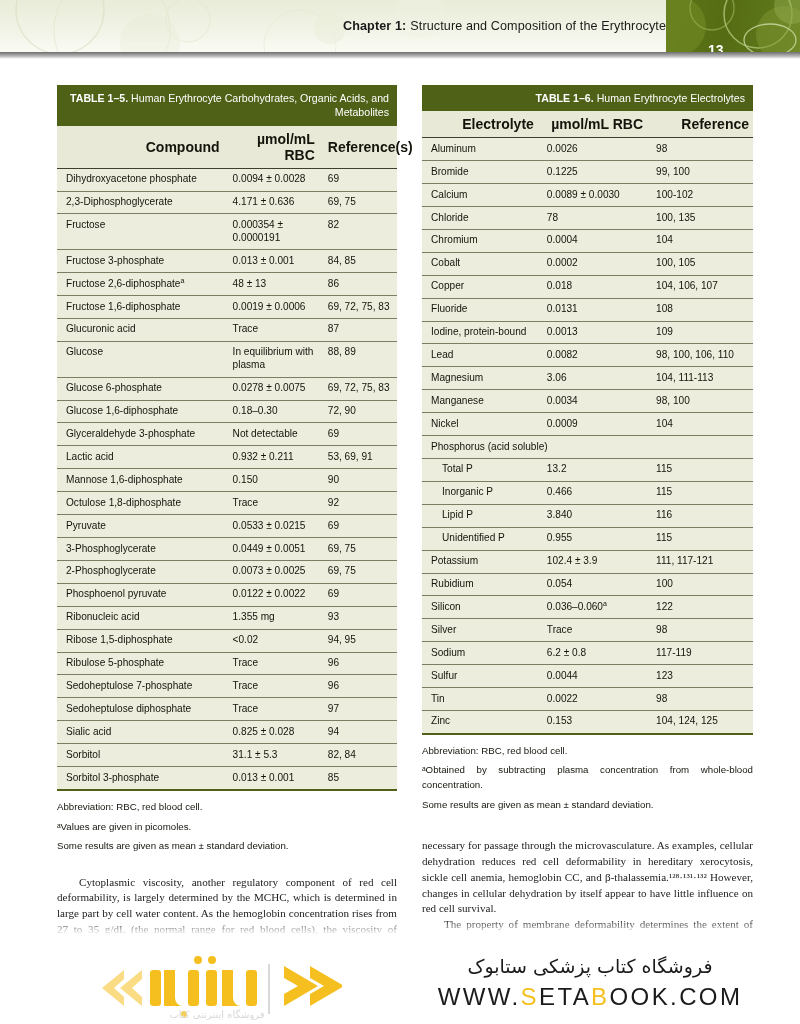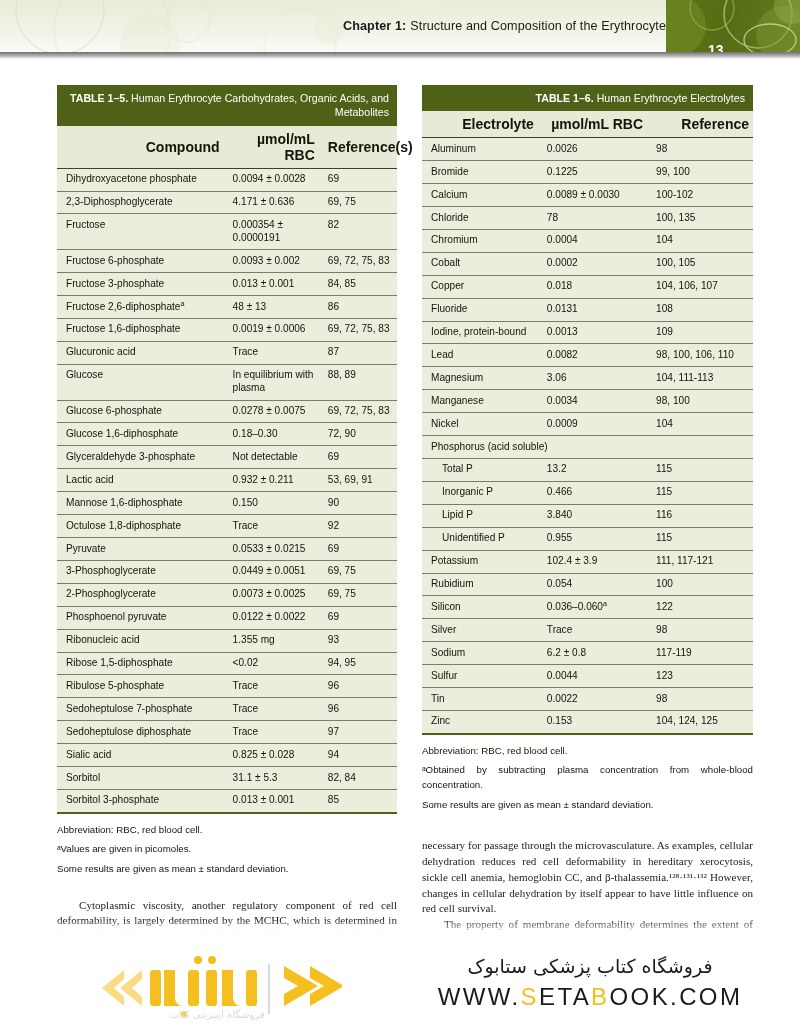--- a/index.html
+++ b/index.html
@@ -178,25 +178,20 @@
             <td>2,3-Diphosphoglycerate</td>
             <td>4.171 ± 0.636</td>
             <td>69, 75</td>
           </tr>
           <tr>
             <td>Fructose</td>
             <td>0.000354 ± 0.0000191</td>
             <td>82</td>
           </tr>
           <tr>
-            <td>Fructose 6-phosphate</td>
-            <td>0.0093 ± 0.002</td>
-            <td>69, 72, 75, 83</td>
-          </tr>
-          <tr>
             <td>Fructose 3-phosphate</td>
             <td>0.013 ± 0.001</td>
             <td>84, 85</td>
           </tr>
           <tr>
             <td>Fructose 2,6-diphosphate<sup>a</sup></td>
             <td>48 ± 13</td>
             <td>86</td>
           </tr>
           <tr>

